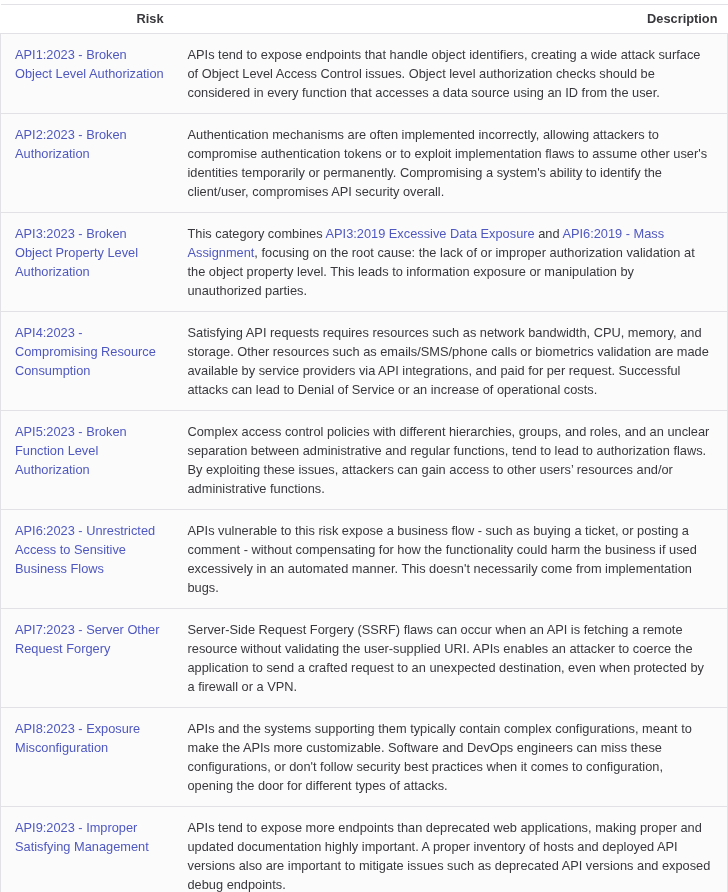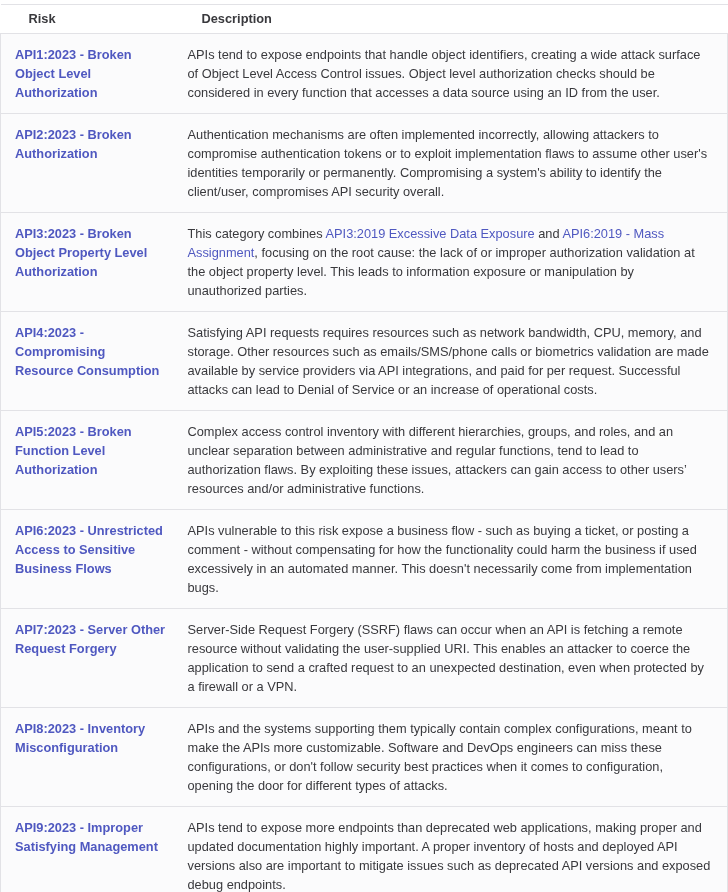--- a/index.html
+++ b/index.html
@@ -17,41 +17,40 @@
     -webkit-font-smoothing:antialiased;
   }
   .table-wrap{padding-top:4px;}
   table{
     width:728px;
     border-collapse:collapse;
     table-layout:fixed;
     font-size:12.8px;
   }
   thead th{
-    text-align:left;
+    text-align:right;
     font-weight:700;
     font-size:12.8px;
     color:var(--text);
     background:var(--headbg);
-    padding:7px 28px;
+    padding:7px 10px;
     border-top:1px solid var(--border);
     border-bottom:1px solid var(--border);
     line-height:14px;
   }
   tbody td{
     vertical-align:top;
     background:var(--rowbg);
     border-bottom:1px solid var(--border);
     line-height:19px;
     padding:11px 16px 11px 14px;
   }
   tbody td.risk-cell{
     border-left:1px solid var(--border);
     padding-right:8px;
-    font-weight:bold;
   }
   tbody td.desc-cell{
     border-right:1px solid var(--border);
   }
   a.risk-link, a.inline-link{
     color:var(--link);
     text-decoration:none;
     cursor:pointer;
   }
 </style>
@@ -96,40 +95,40 @@
     <td class="risk-cell">
       <a class="risk-link" href="#">API4:2023 - Compromising Resource Consumption</a>
     </td>
     <td class="desc-cell"><span>Satisfying API requests requires resources such as network bandwidth, CPU, memory, and storage. Other resources such as emails/SMS/phone calls or biometrics validation are made available by service providers via API integrations, and paid for per request. Successful attacks can lead to Denial of Service or an increase of operational costs.</span></td>
   </tr>
 
   <tr>
     <td class="risk-cell">
       <a class="risk-link" href="#">API5:2023 - Broken Function Level Authorization</a>
     </td>
-    <td class="desc-cell"><span>Complex access control inventory with different hierarchies, groups, and roles, and an unclear separation between administrative and regular functions, tend to lead to authorization flaws. By exploiting these issues, attackers can gain access to other users’ resources and/or administrative functions.</span></td>
+    <td class="desc-cell"><span>Complex access control policies with different hierarchies, groups, and roles, and an unclear separation between administrative and regular functions, tend to lead to authorization flaws. By exploiting these issues, attackers can gain access to other users’ resources and/or administrative functions.</span></td>
   </tr>
 
   <tr>
     <td class="risk-cell">
       <a class="risk-link" href="#">API6:2023 - Unrestricted Access to Sensitive Business Flows</a>
     </td>
     <td class="desc-cell"><span>APIs vulnerable to this risk expose a business flow - such as buying a ticket, or posting a comment - without compensating for how the functionality could harm the business if used excessively in an automated manner. This doesn't necessarily come from implementation bugs.</span></td>
   </tr>
 
   <tr>
     <td class="risk-cell">
       <a class="risk-link" href="#">API7:2023 - Server Other Request Forgery</a>
     </td>
-    <td class="desc-cell"><span>Server-Side Request Forgery (SSRF) flaws can occur when an API is fetching a remote resource without validating the user-supplied URI. This enables an attacker to coerce the application to send a crafted request to an unexpected destination, even when protected by a firewall or a VPN.</span></td>
+    <td class="desc-cell"><span>Server-Side Request Forgery (SSRF) flaws can occur when an API is fetching a remote resource without validating the user-supplied URI. APIs enables an attacker to coerce the application to send a crafted request to an unexpected destination, even when protected by a firewall or a VPN.</span></td>
   </tr>
 
   <tr>
     <td class="risk-cell">
-      <a class="risk-link" href="#">API8:2023 - Inventory Misconfiguration</a>
+      <a class="risk-link" href="#">API8:2023 - Exposure Misconfiguration</a>
     </td>
     <td class="desc-cell"><span>APIs and the systems supporting them typically contain complex configurations, meant to make the APIs more customizable. Software and DevOps engineers can miss these configurations, or don't follow security best practices when it comes to configuration, opening the door for different types of attacks.</span></td>
   </tr>
 
   <tr>
     <td class="risk-cell">
       <a class="risk-link" href="#">API9:2023 - Improper Satisfying Management</a>
     </td>
     <td class="desc-cell"><span>APIs tend to expose more endpoints than deprecated web applications, making proper and updated documentation highly important. A proper inventory of hosts and deployed API versions also are important to mitigate issues such as deprecated API versions and exposed debug endpoints.</span></td>
   </tr>

